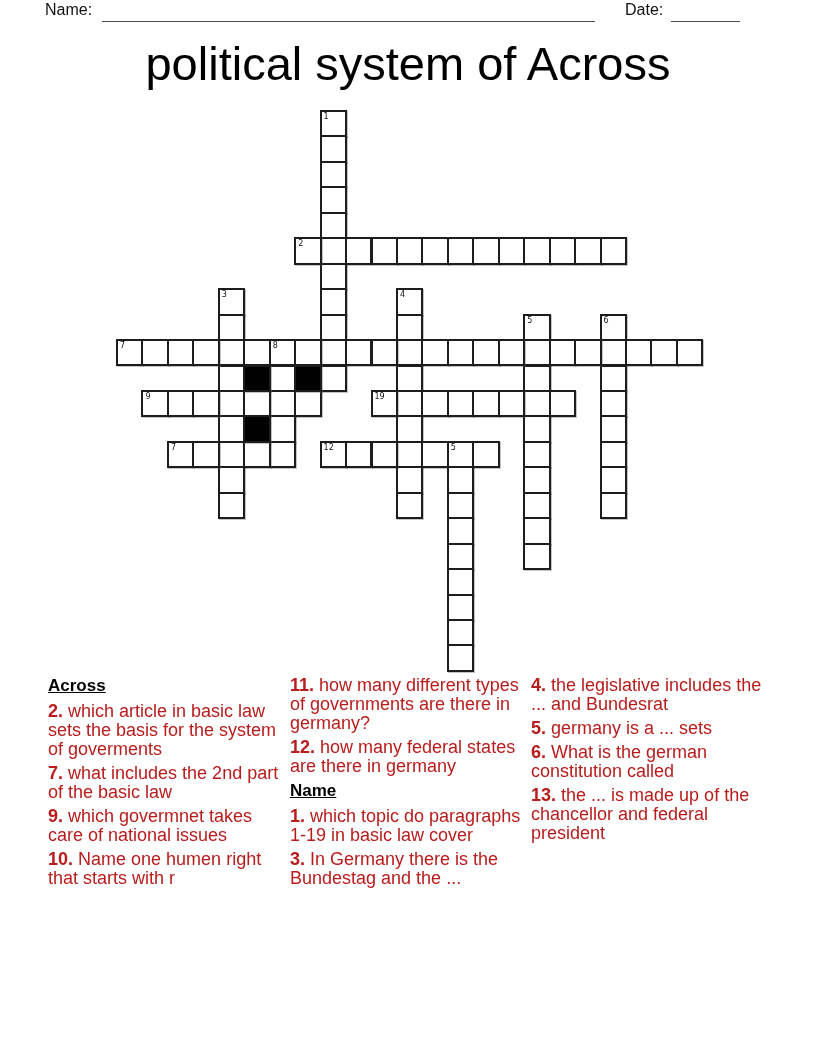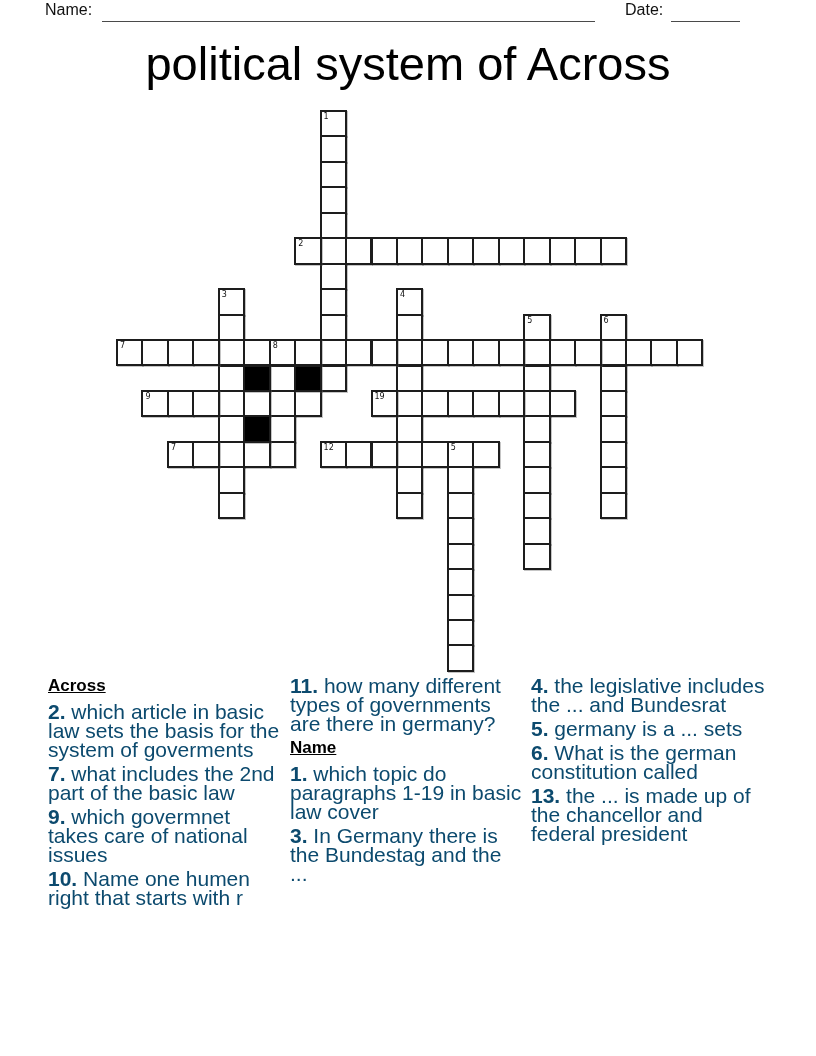--- a/index.html
+++ b/index.html
@@ -50,21 +50,21 @@
   
   .clue-col { position: absolute; top: 676px; }
   .clue-col-1 { left: 48px;  width: 232px; }
   .clue-col-2 { left: 290px; width: 232px; }
   .clue-col-3 { left: 531px; width: 240px; }
   .clue-heading {
     font-weight: bold; font-size: 17px; line-height: 20px;
     text-decoration: underline;
     margin-bottom: 6px;
   }
-  .clue { font-size: 21px; line-height: 19px; margin-bottom: 5px; color: #0c4a6e; }
+  .clue { font-size: 18px; line-height: 19px; margin-bottom: 5px; color: #b91c1c; }
   .clue-num { font-weight: bold; }
 </style>
 </head>
 <body>
 
 <div class="page">
 
   <span class="hdr-label name-label">Name:</span>
   <div class="fill-line name-line"></div>
 
@@ -216,20 +216,21 @@
 
   <div class="clue-col clue-col-1">
       <div class="clue-heading">Across</div>
       <div class="clue"><span class="clue-num">2.</span> <span> which article in basic law sets the basis for the system of goverments</span></div>
       <div class="clue"><span class="clue-num">7.</span> <span> what includes the 2nd part of the basic law</span></div>
       <div class="clue"><span class="clue-num">9.</span> <span> which govermnet takes care of national issues</span></div>
       <div class="clue"><span class="clue-num">10.</span> <span> Name one humen right that starts with r</span></div>
     </div>
   <div class="clue-col clue-col-2">
       <div class="clue"><span class="clue-num">11.</span> <span> how many different types of governments are there in germany?</span></div>
+      <div class="clue"><span class="clue-num">12.</span> <span> how many federal states are there in germany</span></div>
       <div class="clue-heading">Name</div>
       <div class="clue"><span class="clue-num">1.</span> <span> which topic do paragraphs 1-19 in basic law cover</span></div>
       <div class="clue"><span class="clue-num">3.</span> <span> In Germany there is the Bundestag and the ...</span></div>
     </div>
   <div class="clue-col clue-col-3">
       <div class="clue"><span class="clue-num">4.</span> <span> the legislative includes the ... and Bundesrat</span></div>
       <div class="clue"><span class="clue-num">5.</span> <span> germany is a ... sets</span></div>
       <div class="clue"><span class="clue-num">6.</span> <span> What is the german constitution called</span></div>
       <div class="clue"><span class="clue-num">13.</span> <span> the ... is made up of the chancellor and federal president</span></div>
     </div>

